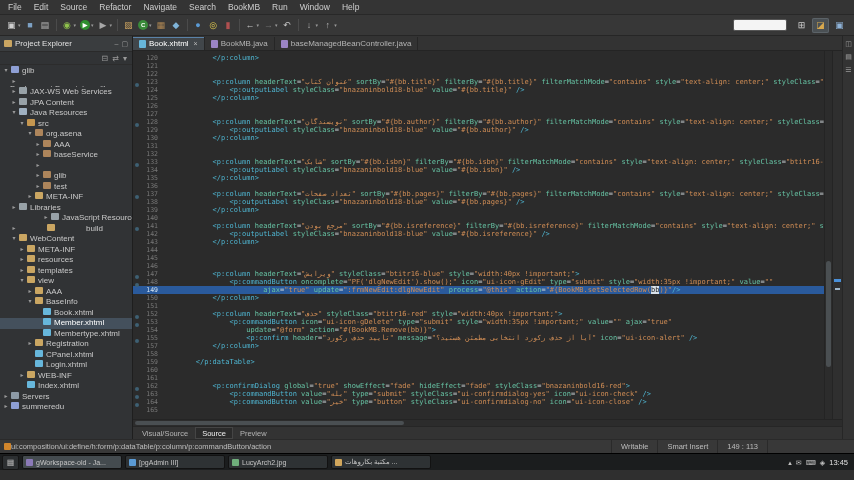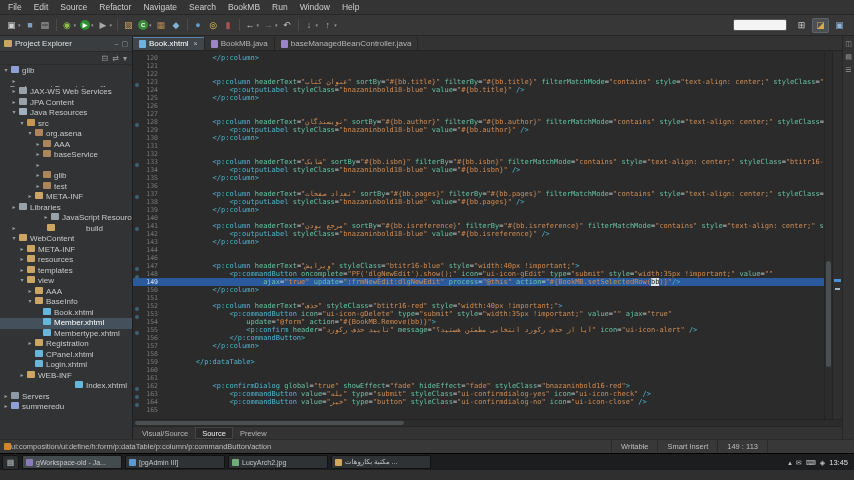--- a/index.html
+++ b/index.html
@@ -361,21 +361,21 @@
           <div class="tree-row" style="padding-left: 26px;">
             <span class="tw"></span>
             <span class="ti ti-xhtml"></span>
             <span class="tl">Login.xhtml</span>
           </div>
           <div class="tree-row" style="padding-left: 18px;">
             <span class="tw">▸</span>
             <span class="ti ti-folder"></span>
             <span class="tl">WEB-INF</span>
           </div>
-          <div class="tree-row" style="padding-left: 18px; margin-left: 48px;">
+          <div class="tree-row" style="padding-left: 18px;">
             <span class="tw"></span>
             <span class="ti ti-xhtml"></span>
             <span class="tl">Index.xhtml</span>
           </div>
           <div class="tree-row" style="padding-left: 2px;">
             <span class="tw">▸</span>
             <span class="ti ti-server"></span>
             <span class="tl">Servers</span>
           </div>
           <div class="tree-row" style="padding-left: 2px;">
@@ -432,31 +432,31 @@
             <div class="cl"><span class="dotc"></span><span class="ln">135</span><span class="codetxt">            <span class="tk-tag">&lt;/p:column</span><span class="tk-tag">&gt;</span></span></div>
             <div class="cl"><span class="dotc"></span><span class="ln">136</span><span class="codetxt"></span></div>
             <div class="cl"><span class="dotc"><span class="dot"></span></span><span class="ln">137</span><span class="codetxt">            <span class="tk-tag">&lt;p:column</span> <span class="tk-attr">headerText</span>=<span class="tk-str">"تعداد صفحات"</span> <span class="tk-attr">sortBy</span>=<span class="tk-str">"#{bb.pages}"</span> <span class="tk-attr">filterBy</span>=<span class="tk-str">"#{bb.pages}"</span> <span class="tk-attr">filterMatchMode</span>=<span class="tk-str">"contains"</span> <span class="tk-attr">style</span>=<span class="tk-str">"text-align: center;"</span> <span class="tk-attr">styleClass</span>=<span class="tk-str">"btitr16-blue"</span></span></div>
             <div class="cl"><span class="dotc"></span><span class="ln">138</span><span class="codetxt">                <span class="tk-tag">&lt;p:outputLabel</span> <span class="tk-attr">styleClass</span>=<span class="tk-str">"bnazaninbold18-blue"</span> <span class="tk-attr">value</span>=<span class="tk-str">"#{bb.pages}"</span> <span class="tk-tag">/&gt;</span></span></div>
             <div class="cl"><span class="dotc"></span><span class="ln">139</span><span class="codetxt">            <span class="tk-tag">&lt;/p:column</span><span class="tk-tag">&gt;</span></span></div>
             <div class="cl"><span class="dotc"></span><span class="ln">140</span><span class="codetxt"></span></div>
             <div class="cl"><span class="dotc"><span class="dot"></span></span><span class="ln">141</span><span class="codetxt">            <span class="tk-tag">&lt;p:column</span> <span class="tk-attr">headerText</span>=<span class="tk-str">"مرجع بودن"</span> <span class="tk-attr">sortBy</span>=<span class="tk-str">"#{bb.isreference}"</span> <span class="tk-attr">filterBy</span>=<span class="tk-str">"#{bb.isreference}"</span> <span class="tk-attr">filterMatchMode</span>=<span class="tk-str">"contains"</span> <span class="tk-attr">style</span>=<span class="tk-str">"text-align: center;"</span> <span class="tk-attr">styleClass</span>=</span></div>
             <div class="cl"><span class="dotc"></span><span class="ln">142</span><span class="codetxt">                <span class="tk-tag">&lt;p:outputLabel</span> <span class="tk-attr">styleClass</span>=<span class="tk-str">"bnazaninbold18-blue"</span> <span class="tk-attr">value</span>=<span class="tk-str">"#{bb.isreference}"</span> <span class="tk-tag">/&gt;</span></span></div>
             <div class="cl"><span class="dotc"></span><span class="ln">143</span><span class="codetxt">            <span class="tk-tag">&lt;/p:column</span><span class="tk-tag">&gt;</span></span></div>
             <div class="cl"><span class="dotc"></span><span class="ln">144</span><span class="codetxt"></span></div>
+            <div class="cl"><span class="dotc"></span><span class="ln">145</span><span class="codetxt"></span></div>
             <div class="cl"><span class="dotc"></span><span class="ln">146</span><span class="codetxt"></span></div>
             <div class="cl"><span class="dotc"><span class="dot"></span></span><span class="ln">147</span><span class="codetxt">            <span class="tk-tag">&lt;p:column</span> <span class="tk-attr">headerText</span>=<span class="tk-str">"ویرایش"</span> <span class="tk-attr">styleClass</span>=<span class="tk-str">"btitr16-blue"</span> <span class="tk-attr">style</span>=<span class="tk-str">"width:40px !important;"</span><span class="tk-tag">&gt;</span></span></div>
             <div class="cl"><span class="dotc"><span class="dot"></span></span><span class="ln">148</span><span class="codetxt">                <span class="tk-tag">&lt;p:commandButton</span> <span class="tk-attr">oncomplete</span>=<span class="tk-str">"PF('dlgNewEdit').show();"</span> <span class="tk-attr">icon</span>=<span class="tk-str">"ui-icon-gEdit"</span> <span class="tk-attr">type</span>=<span class="tk-str">"submit"</span> <span class="tk-attr">style</span>=<span class="tk-str">"width:35px !important;"</span> <span class="tk-attr">value</span>=<span class="tk-str">""</span></span></div>
             <div class="cl hl"><span class="dotc"></span><span class="ln">149</span><span class="codetxt">                        <span class="tk-attr">ajax</span>=<span class="tk-str">"true"</span> <span class="tk-attr">update</span>=<span class="tk-str">":frmNewEdit:dlgNewEdit"</span> <span class="tk-attr">process</span>=<span class="tk-str">"@this"</span> <span class="tk-attr">action</span>=<span class="tk-str">"#{BookMB.setSelectedRow(<span class="occ">bb</span>)}"</span><span class="tk-tag">/&gt;</span></span></div>
             <div class="cl"><span class="dotc"></span><span class="ln">150</span><span class="codetxt">            <span class="tk-tag">&lt;/p:column</span><span class="tk-tag">&gt;</span></span></div>
             <div class="cl"><span class="dotc"></span><span class="ln">151</span><span class="codetxt"></span></div>
             <div class="cl"><span class="dotc"><span class="dot"></span></span><span class="ln">152</span><span class="codetxt">            <span class="tk-tag">&lt;p:column</span> <span class="tk-attr">headerText</span>=<span class="tk-str">"حذف"</span> <span class="tk-attr">styleClass</span>=<span class="tk-str">"btitr16-red"</span> <span class="tk-attr">style</span>=<span class="tk-str">"width:40px !important;"</span><span class="tk-tag">&gt;</span></span></div>
             <div class="cl"><span class="dotc"><span class="dot"></span></span><span class="ln">153</span><span class="codetxt">                <span class="tk-tag">&lt;p:commandButton</span> <span class="tk-attr">icon</span>=<span class="tk-str">"ui-icon-gDelete"</span> <span class="tk-attr">type</span>=<span class="tk-str">"submit"</span> <span class="tk-attr">style</span>=<span class="tk-str">"width:35px !important;"</span> <span class="tk-attr">value</span>=<span class="tk-str">""</span> <span class="tk-attr">ajax</span>=<span class="tk-str">"true"</span></span></div>
             <div class="cl"><span class="dotc"></span><span class="ln">154</span><span class="codetxt">                    <span class="tk-attr">update</span>=<span class="tk-str">"@form"</span> <span class="tk-attr">action</span>=<span class="tk-str">"#{BookMB.Remove(bb)}"</span><span class="tk-tag">&gt;</span></span></div>
             <div class="cl"><span class="dotc"><span class="dot"></span></span><span class="ln">155</span><span class="codetxt">                    <span class="tk-tag">&lt;p:confirm</span> <span class="tk-attr">header</span>=<span class="tk-str">"تأیید حذف رکورد"</span> <span class="tk-attr">message</span>=<span class="tk-str">"آیا از حذف رکورد انتخابی مطمئن هستید؟"</span> <span class="tk-attr">icon</span>=<span class="tk-str">"ui-icon-alert"</span> <span class="tk-tag">/&gt;</span></span></div>
-            <div class="cl"><span class="dotc"></span><span class="ln">156</span><span class="codetxt">                <span class="tk-tag">&lt;/p:commandButton</span><span class="tk-tag">&gt;</span></span></div>
             <div class="cl"><span class="dotc"></span><span class="ln">157</span><span class="codetxt">            <span class="tk-tag">&lt;/p:column</span><span class="tk-tag">&gt;</span></span></div>
             <div class="cl"><span class="dotc"></span><span class="ln">158</span><span class="codetxt"></span></div>
             <div class="cl"><span class="dotc"></span><span class="ln">159</span><span class="codetxt">        <span class="tk-tag">&lt;/p:dataTable</span><span class="tk-tag">&gt;</span></span></div>
             <div class="cl"><span class="dotc"></span><span class="ln">160</span><span class="codetxt"></span></div>
             <div class="cl"><span class="dotc"></span><span class="ln">161</span><span class="codetxt"></span></div>
             <div class="cl"><span class="dotc"><span class="dot"></span></span><span class="ln">162</span><span class="codetxt">            <span class="tk-tag">&lt;p:confirmDialog</span> <span class="tk-attr">global</span>=<span class="tk-str">"true"</span> <span class="tk-attr">showEffect</span>=<span class="tk-str">"fade"</span> <span class="tk-attr">hideEffect</span>=<span class="tk-str">"fade"</span> <span class="tk-attr">styleClass</span>=<span class="tk-str">"bnazaninbold16-red"</span><span class="tk-tag">&gt;</span></span></div>
             <div class="cl"><span class="dotc"><span class="dot"></span></span><span class="ln">163</span><span class="codetxt">                <span class="tk-tag">&lt;p:commandButton</span> <span class="tk-attr">value</span>=<span class="tk-str">"بله"</span> <span class="tk-attr">type</span>=<span class="tk-str">"submit"</span> <span class="tk-attr">styleClass</span>=<span class="tk-str">"ui-confirmdialog-yes"</span> <span class="tk-attr">icon</span>=<span class="tk-str">"ui-icon-check"</span> <span class="tk-tag">/&gt;</span></span></div>
             <div class="cl"><span class="dotc"><span class="dot"></span></span><span class="ln">164</span><span class="codetxt">                <span class="tk-tag">&lt;p:commandButton</span> <span class="tk-attr">value</span>=<span class="tk-str">"خیر"</span> <span class="tk-attr">type</span>=<span class="tk-str">"button"</span> <span class="tk-attr">styleClass</span>=<span class="tk-str">"ui-confirmdialog-no"</span> <span class="tk-attr">icon</span>=<span class="tk-str">"ui-icon-close"</span> <span class="tk-tag">/&gt;</span></span></div>
             <div class="cl"><span class="dotc"></span><span class="ln">165</span><span class="codetxt"></span></div>
           </div>

